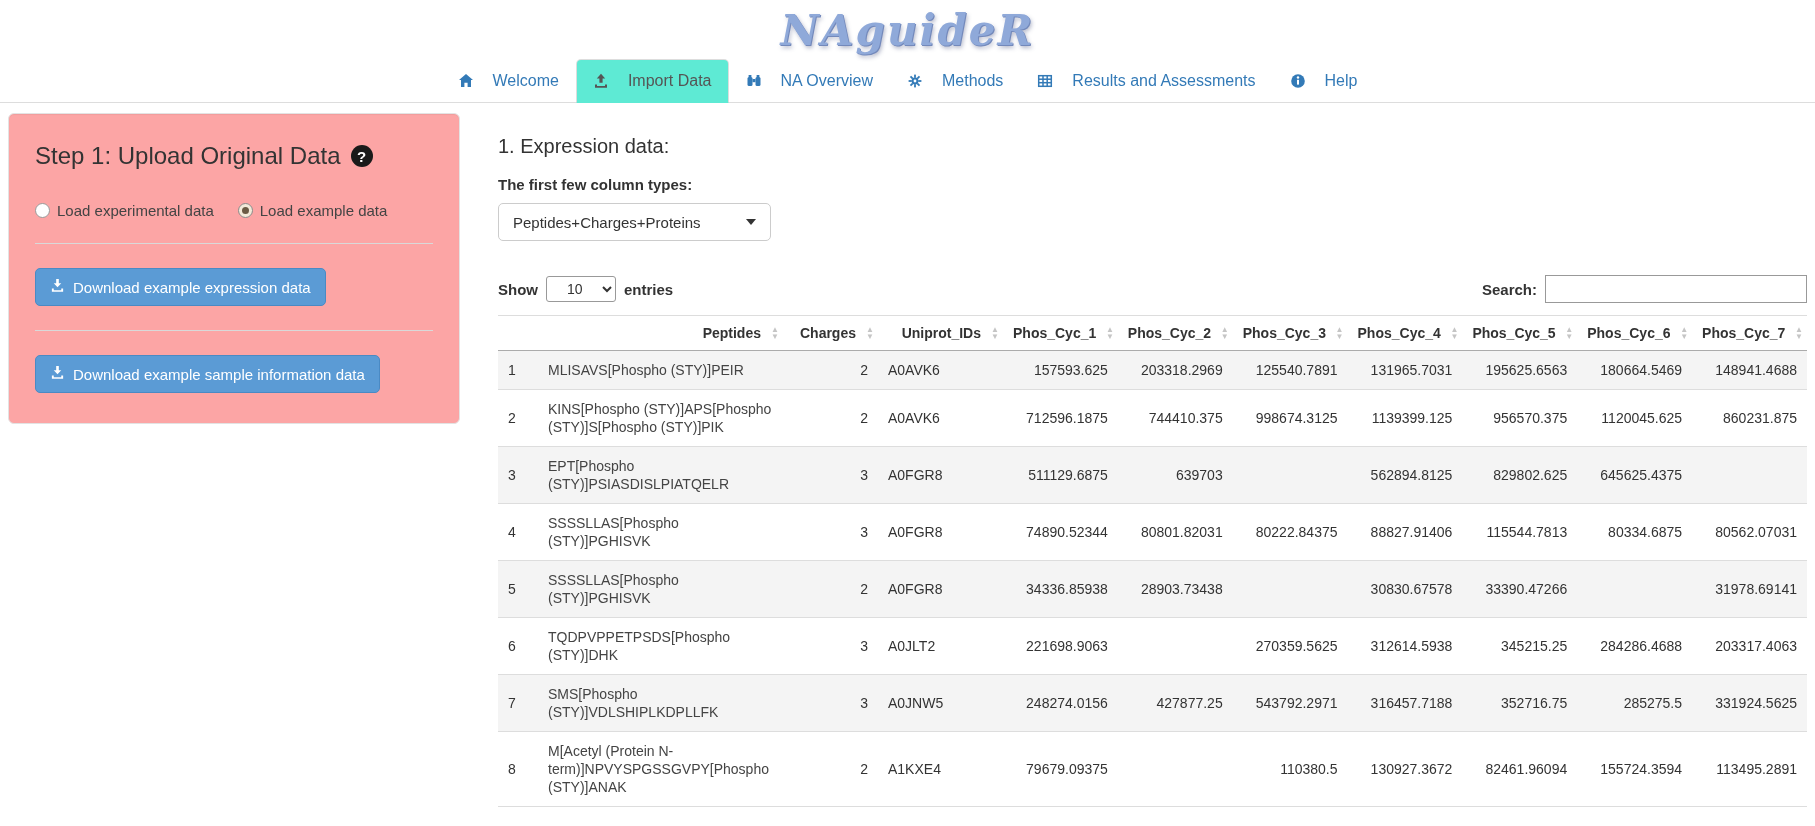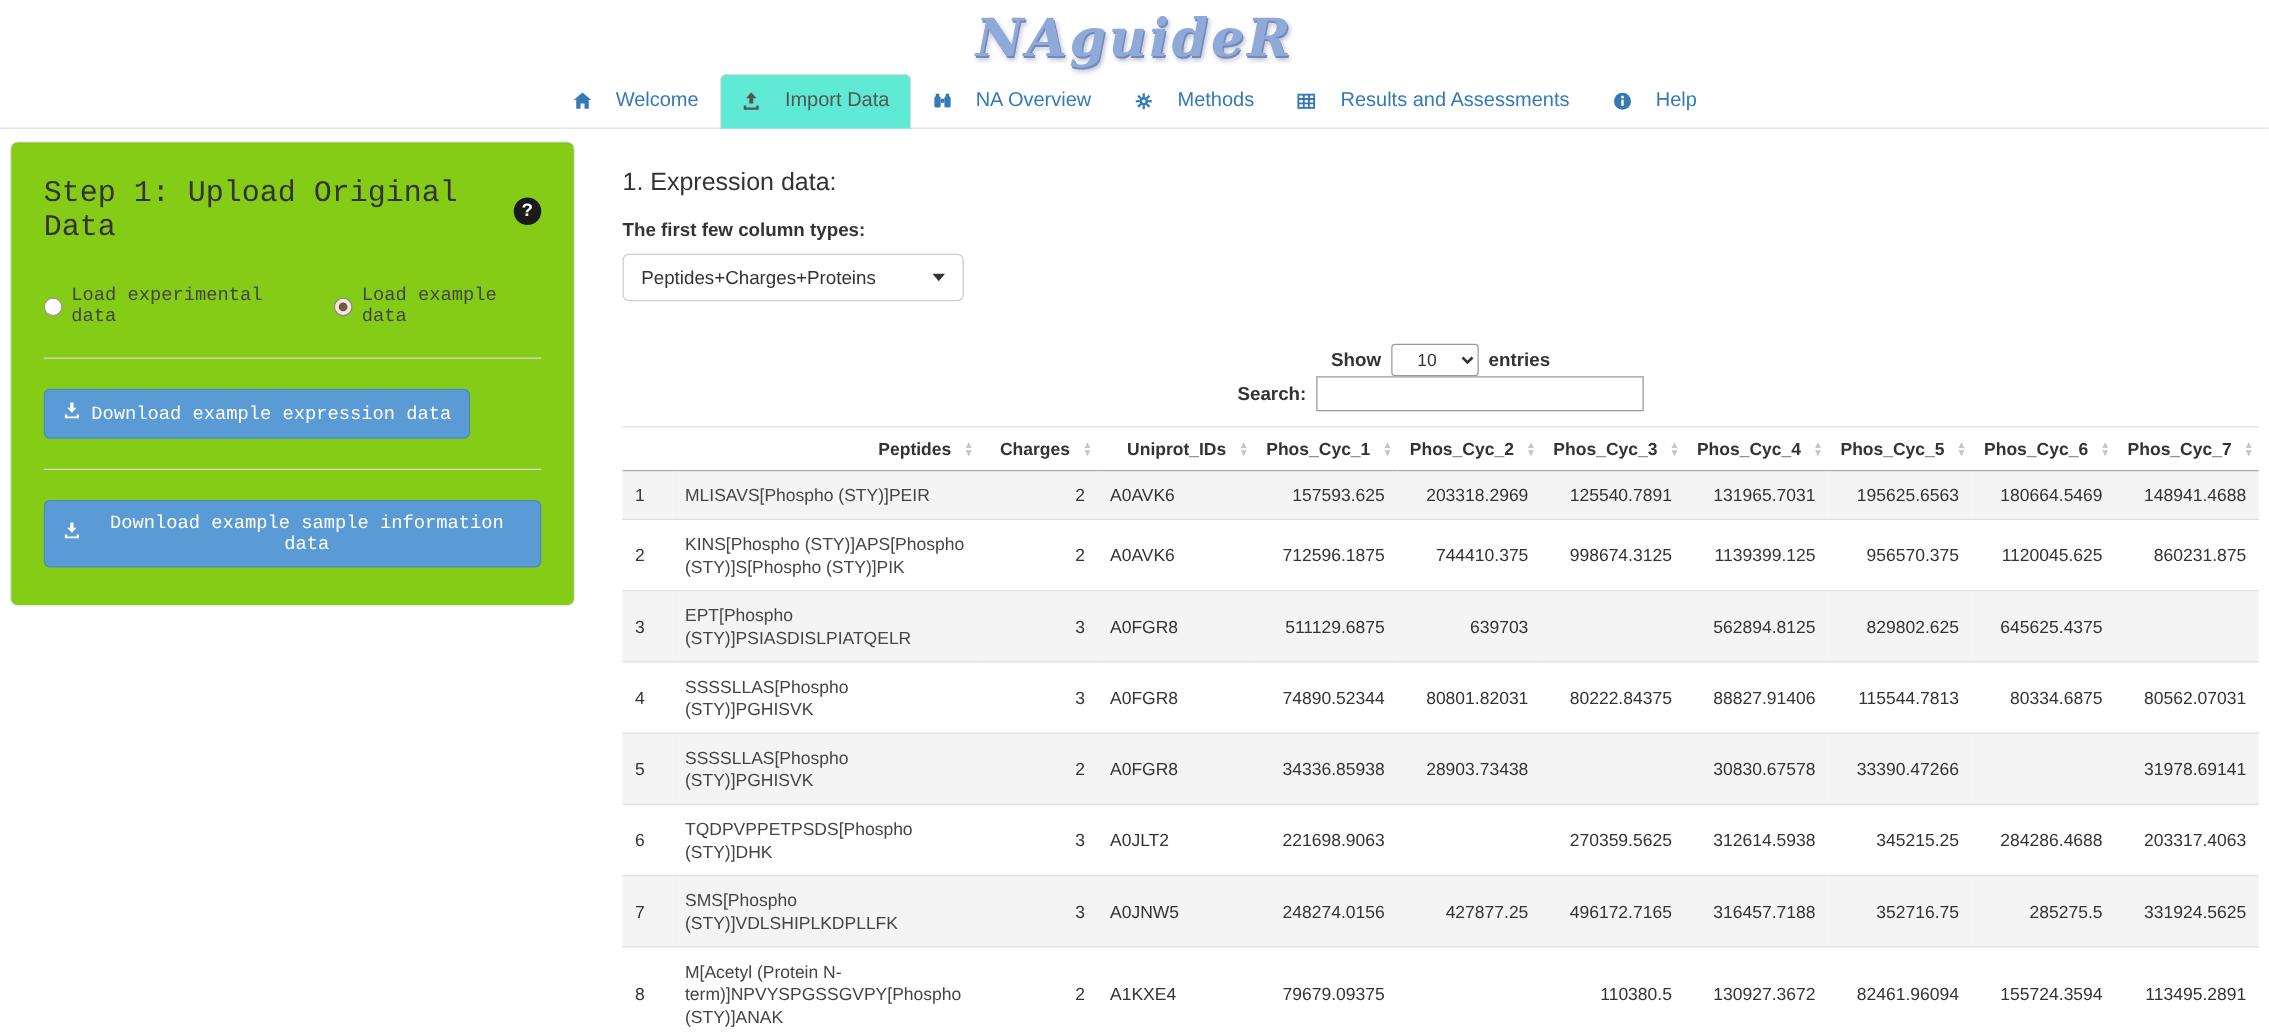--- a/index.html
+++ b/index.html
@@ -30,24 +30,23 @@
     border:1px solid transparent; border-radius:5px 5px 0 0;
   }
   .nav-tab.active { color:#555; background:#5eead4; border-color:#ddd #ddd transparent #ddd; }
   .nav-tab .icon { display:inline-flex; width:16px; height:16px; }
   .nav-tab svg { width:16px; height:16px; }
 
   
   .content { display:flex; align-items:flex-start; }
   .well {
     width:452px; flex:0 0 452px; margin:10px 0 0 8px;
-    background:#84cc16; border:1px solid #e3e3e3; border-radius:6px;
+    background:#fca5a5; border:1px solid #e3e3e3; border-radius:6px;
     padding:28px 26px 30px 26px;
     box-shadow:inset 0 1px 1px rgba(0,0,0,.05);
-    font-family:Liberation Mono, monospace;
   }
   .panel-title-row { display:flex; align-items:center; gap:10px; }
   .panel-title { font-size:24px; font-weight:400; color:#333; }
   .q-icon {
     width:22px; height:22px; border-radius:50%; background:#1a1a1a; color:#fff;
     font-size:15px; font-weight:bold; display:inline-flex; align-items:center;
     justify-content:center; cursor:pointer; flex:0 0 22px;
   }
   .radio-row { margin-top:32px; display:flex; align-items:center; gap:24px; font-size:15px; color:#444; }
   .radio { display:flex; align-items:center; gap:7px; cursor:pointer; }
@@ -68,21 +67,21 @@
   .section-title { margin-top:32px; font-size:20px; color:#333; }
   .field-label { margin-top:18px; font-size:15px; font-weight:bold; color:#333; }
   .select-box {
     margin-top:10px; width:273px; height:38px;
     border:1px solid #ccc; border-radius:5px; background:#fff;
     display:flex; align-items:center; justify-content:space-between;
     padding:0 14px; font-size:15px; color:#333; cursor:pointer;
   }
   .caret { width:0; height:0; border-left:5px solid transparent; border-right:5px solid transparent; border-top:6px solid #333; }
 
-  .dt-controls { margin-top:34px; display:flex; justify-content:space-between; align-items:center;flex-direction:column; }
+  .dt-controls { margin-top:34px; display:flex; justify-content:space-between; align-items:center; }
   .dt-length { display:flex; align-items:center; gap:8px; font-size:15px; font-weight:bold; color:#333; }
   .dt-length select {
     font-size:14px; padding:3px 16px; border:1px solid #999; border-radius:3px;
     background:#fff; color:#333; font-family:inherit;
   }
   .dt-search { display:flex; align-items:center; gap:8px; font-size:15px; font-weight:bold; color:#333; }
   .dt-search input {
     width:262px; height:28px; border:1px solid #999; background:#fff;
     padding:0 6px; font-size:14px; font-family:inherit;
   }
@@ -407,21 +406,21 @@
             <td class="cell-num">284286.4688</td>
             <td class="cell-num">203317.4063</td>
           </tr>
           <tr class="odd">
             <td class="cell-index">7</td>
             <td class="cell-peptide">SMS[Phospho (STY)]VDLSHIPLKDPLLFK</td>
             <td class="cell-num">3</td>
             <td class="cell-text">A0JNW5</td>
             <td class="cell-num">248274.0156</td>
             <td class="cell-num">427877.25</td>
-            <td class="cell-num">496172.7165</td>
+            <td class="cell-num">543792.2971</td>
             <td class="cell-num">316457.7188</td>
             <td class="cell-num">352716.75</td>
             <td class="cell-num">285275.5</td>
             <td class="cell-num">331924.5625</td>
           </tr>
           <tr class="even">
             <td class="cell-index">8</td>
             <td class="cell-peptide">M[Acetyl (Protein N-term)]NPVYSPGSSGVPY[Phospho (STY)]ANAK</td>
             <td class="cell-num">2</td>
             <td class="cell-text">A1KXE4</td>

